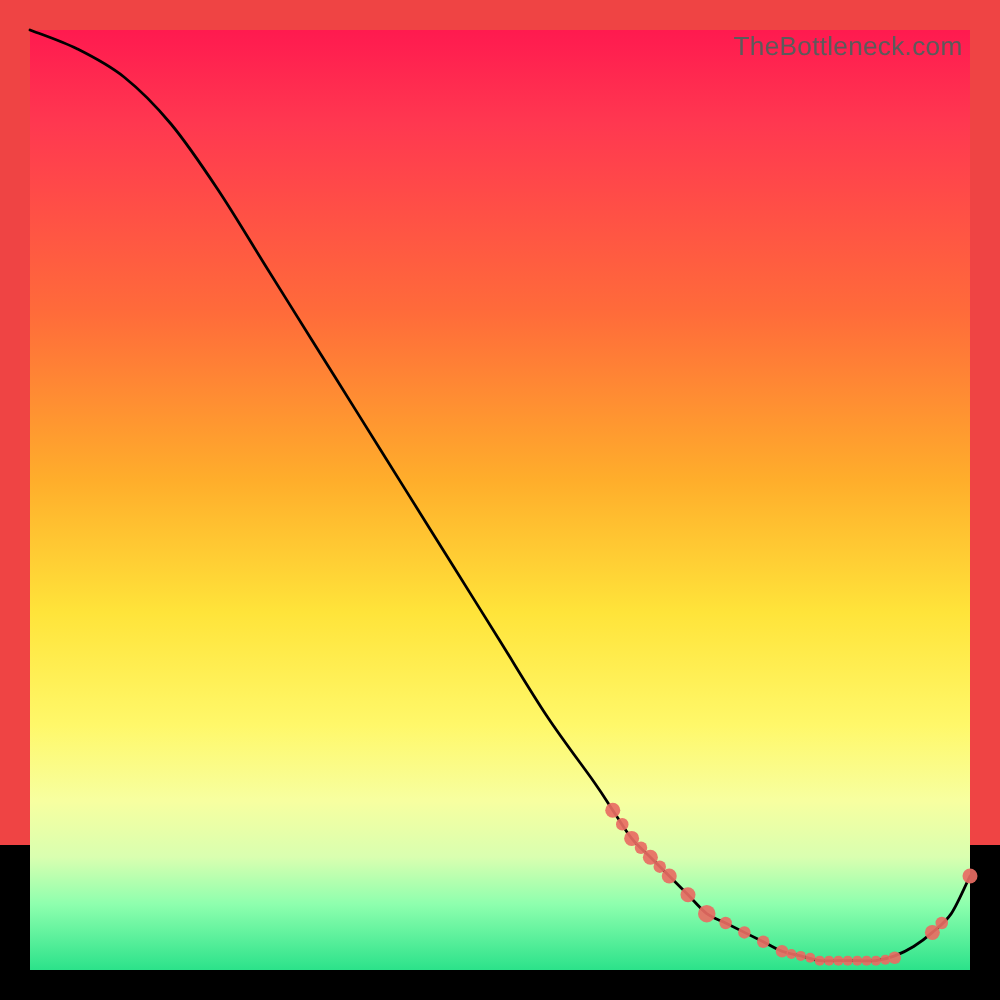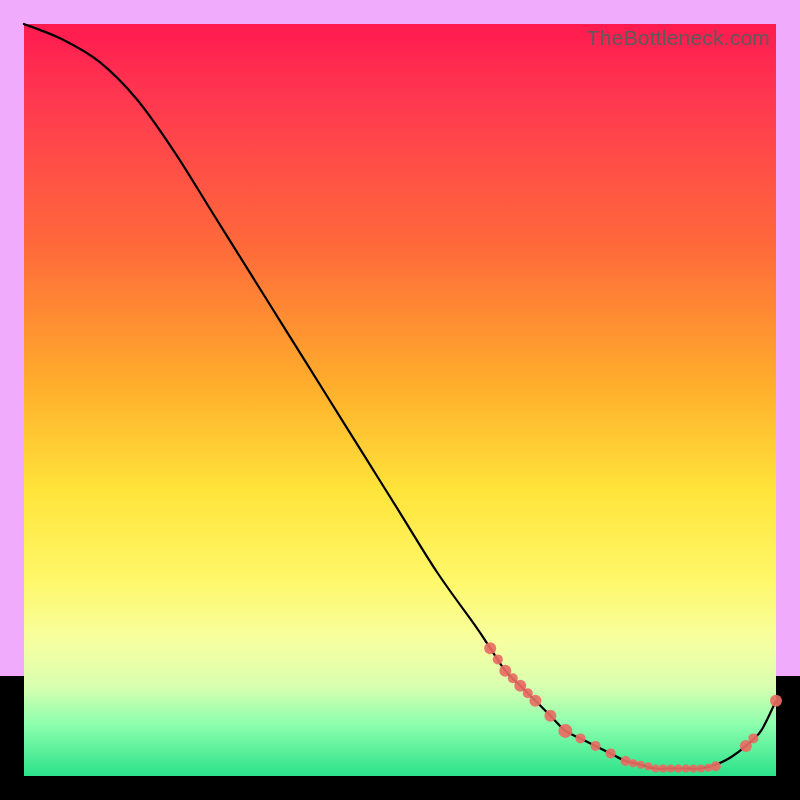--- a/index.html
+++ b/index.html
@@ -8,21 +8,21 @@
     width: 800px;
     height: 800px;
     background: #000;
     overflow: hidden;
     font-family: Arial, Helvetica, sans-serif;
   }
   .frame {
     position: relative;
     width: 800px;
     height: 676px;
-    background: #f0abfc;
+    background: #ef4444;
   }
   .plot-wrap {
     position: absolute;
     left: 24px;
     top: 24px;
     width: 752px;
     height: 752px;
     background: #000;
   }
   .gradient {

